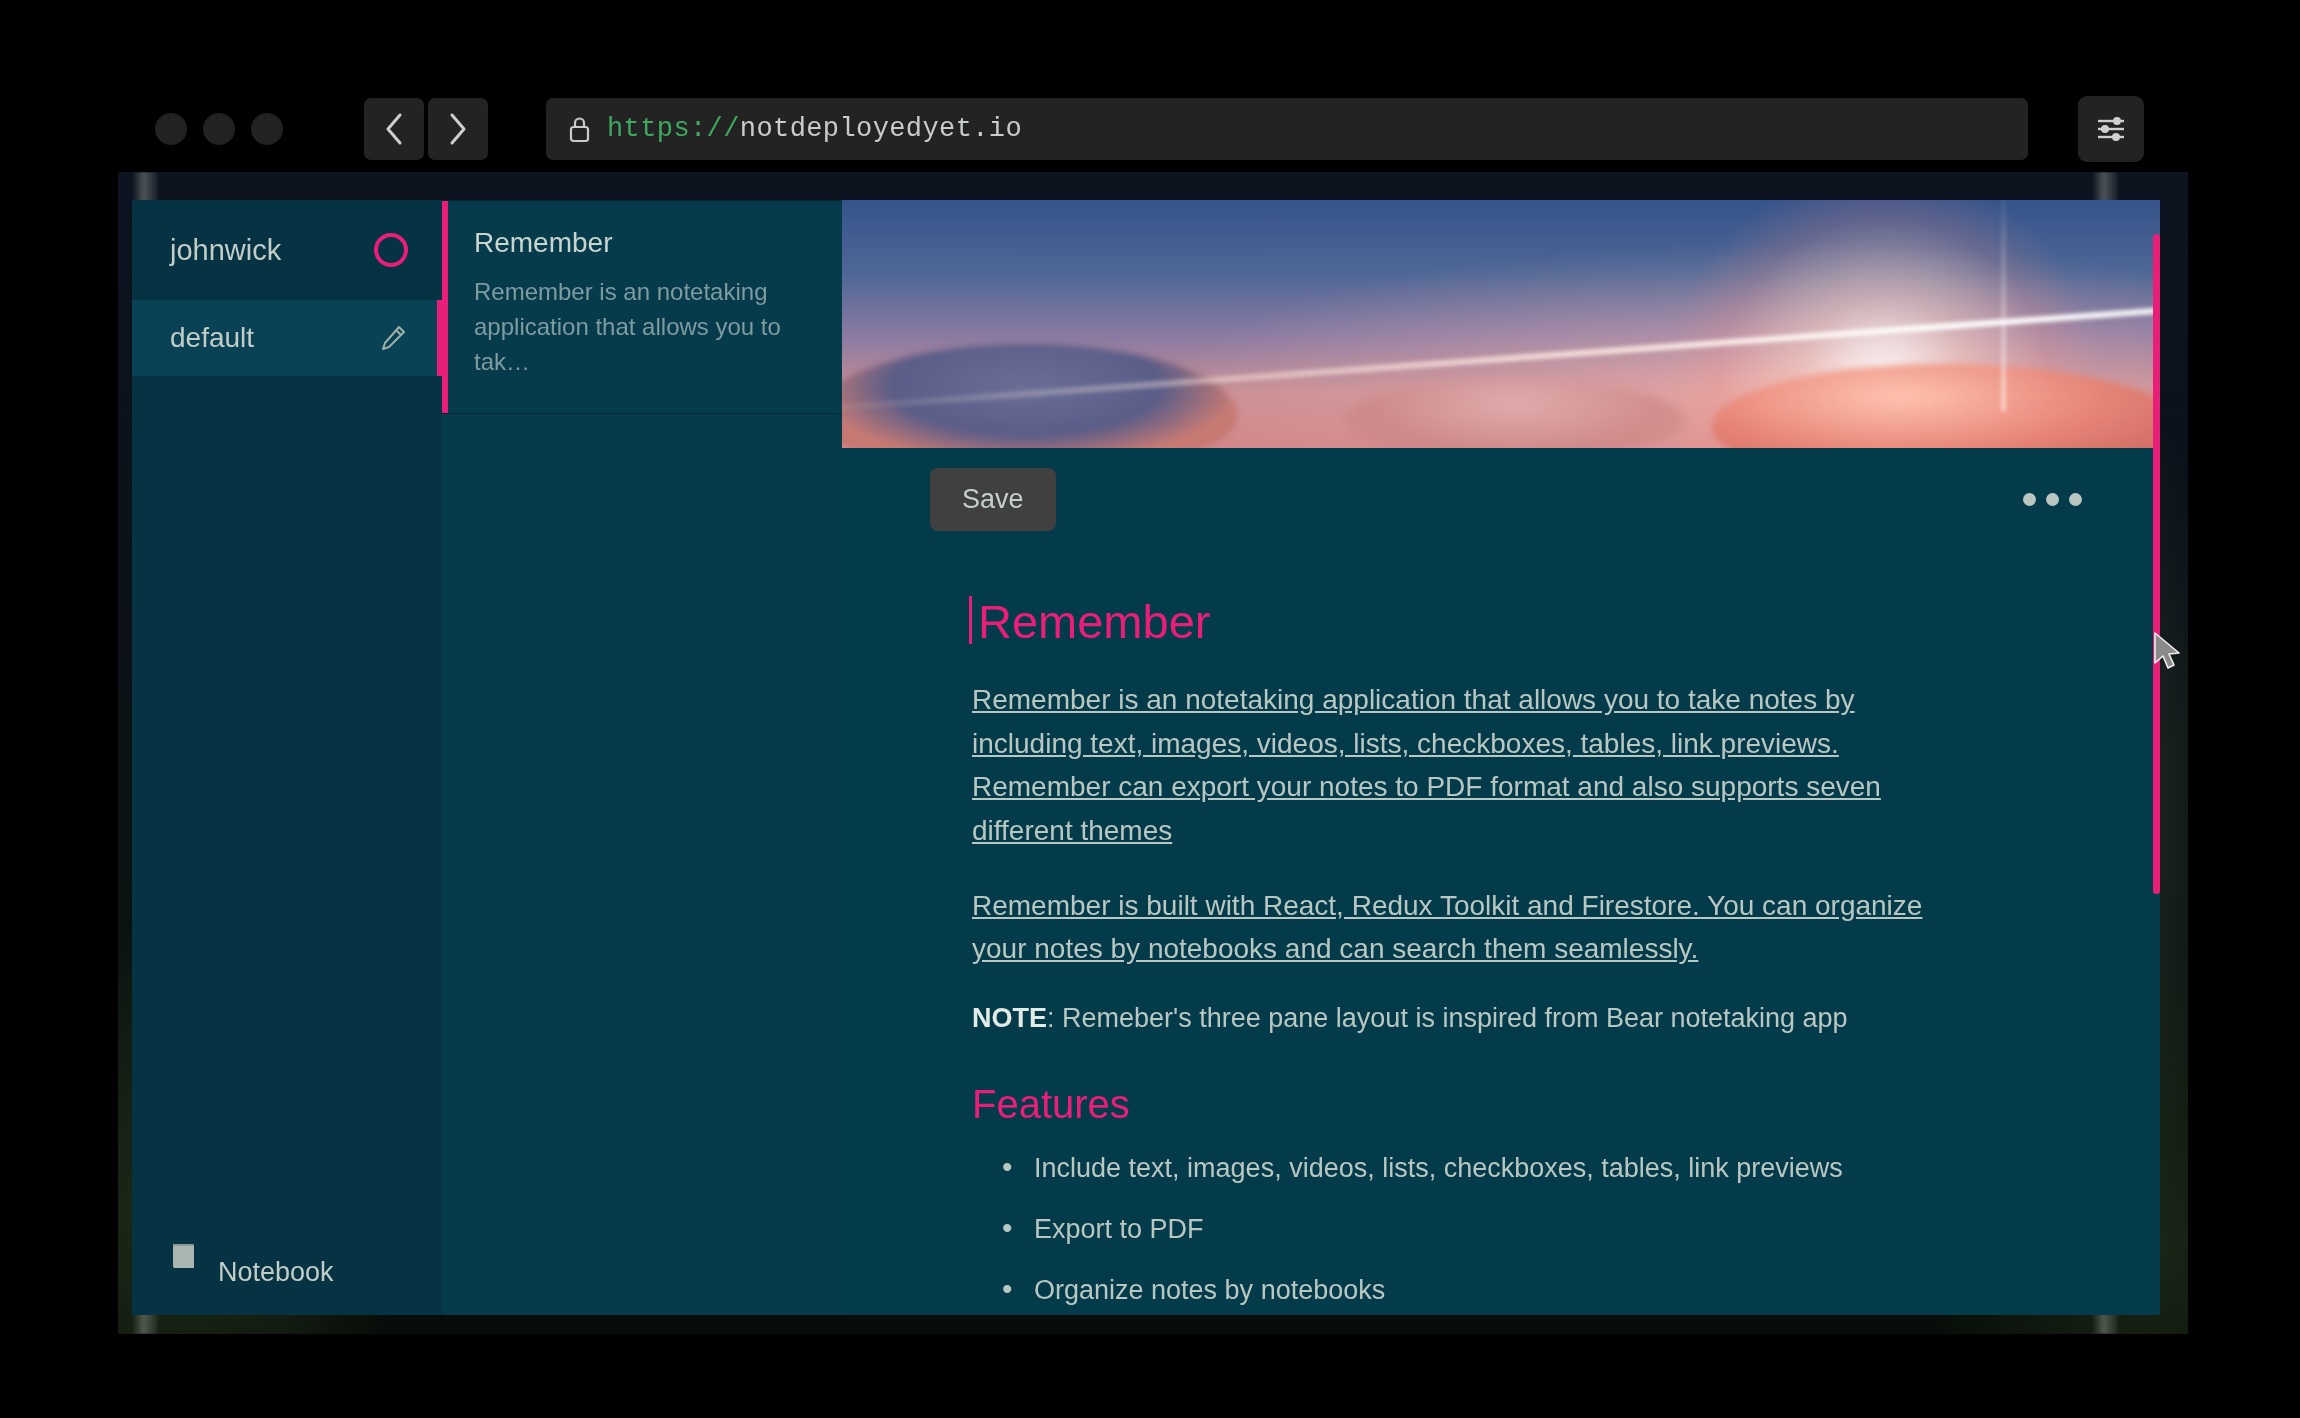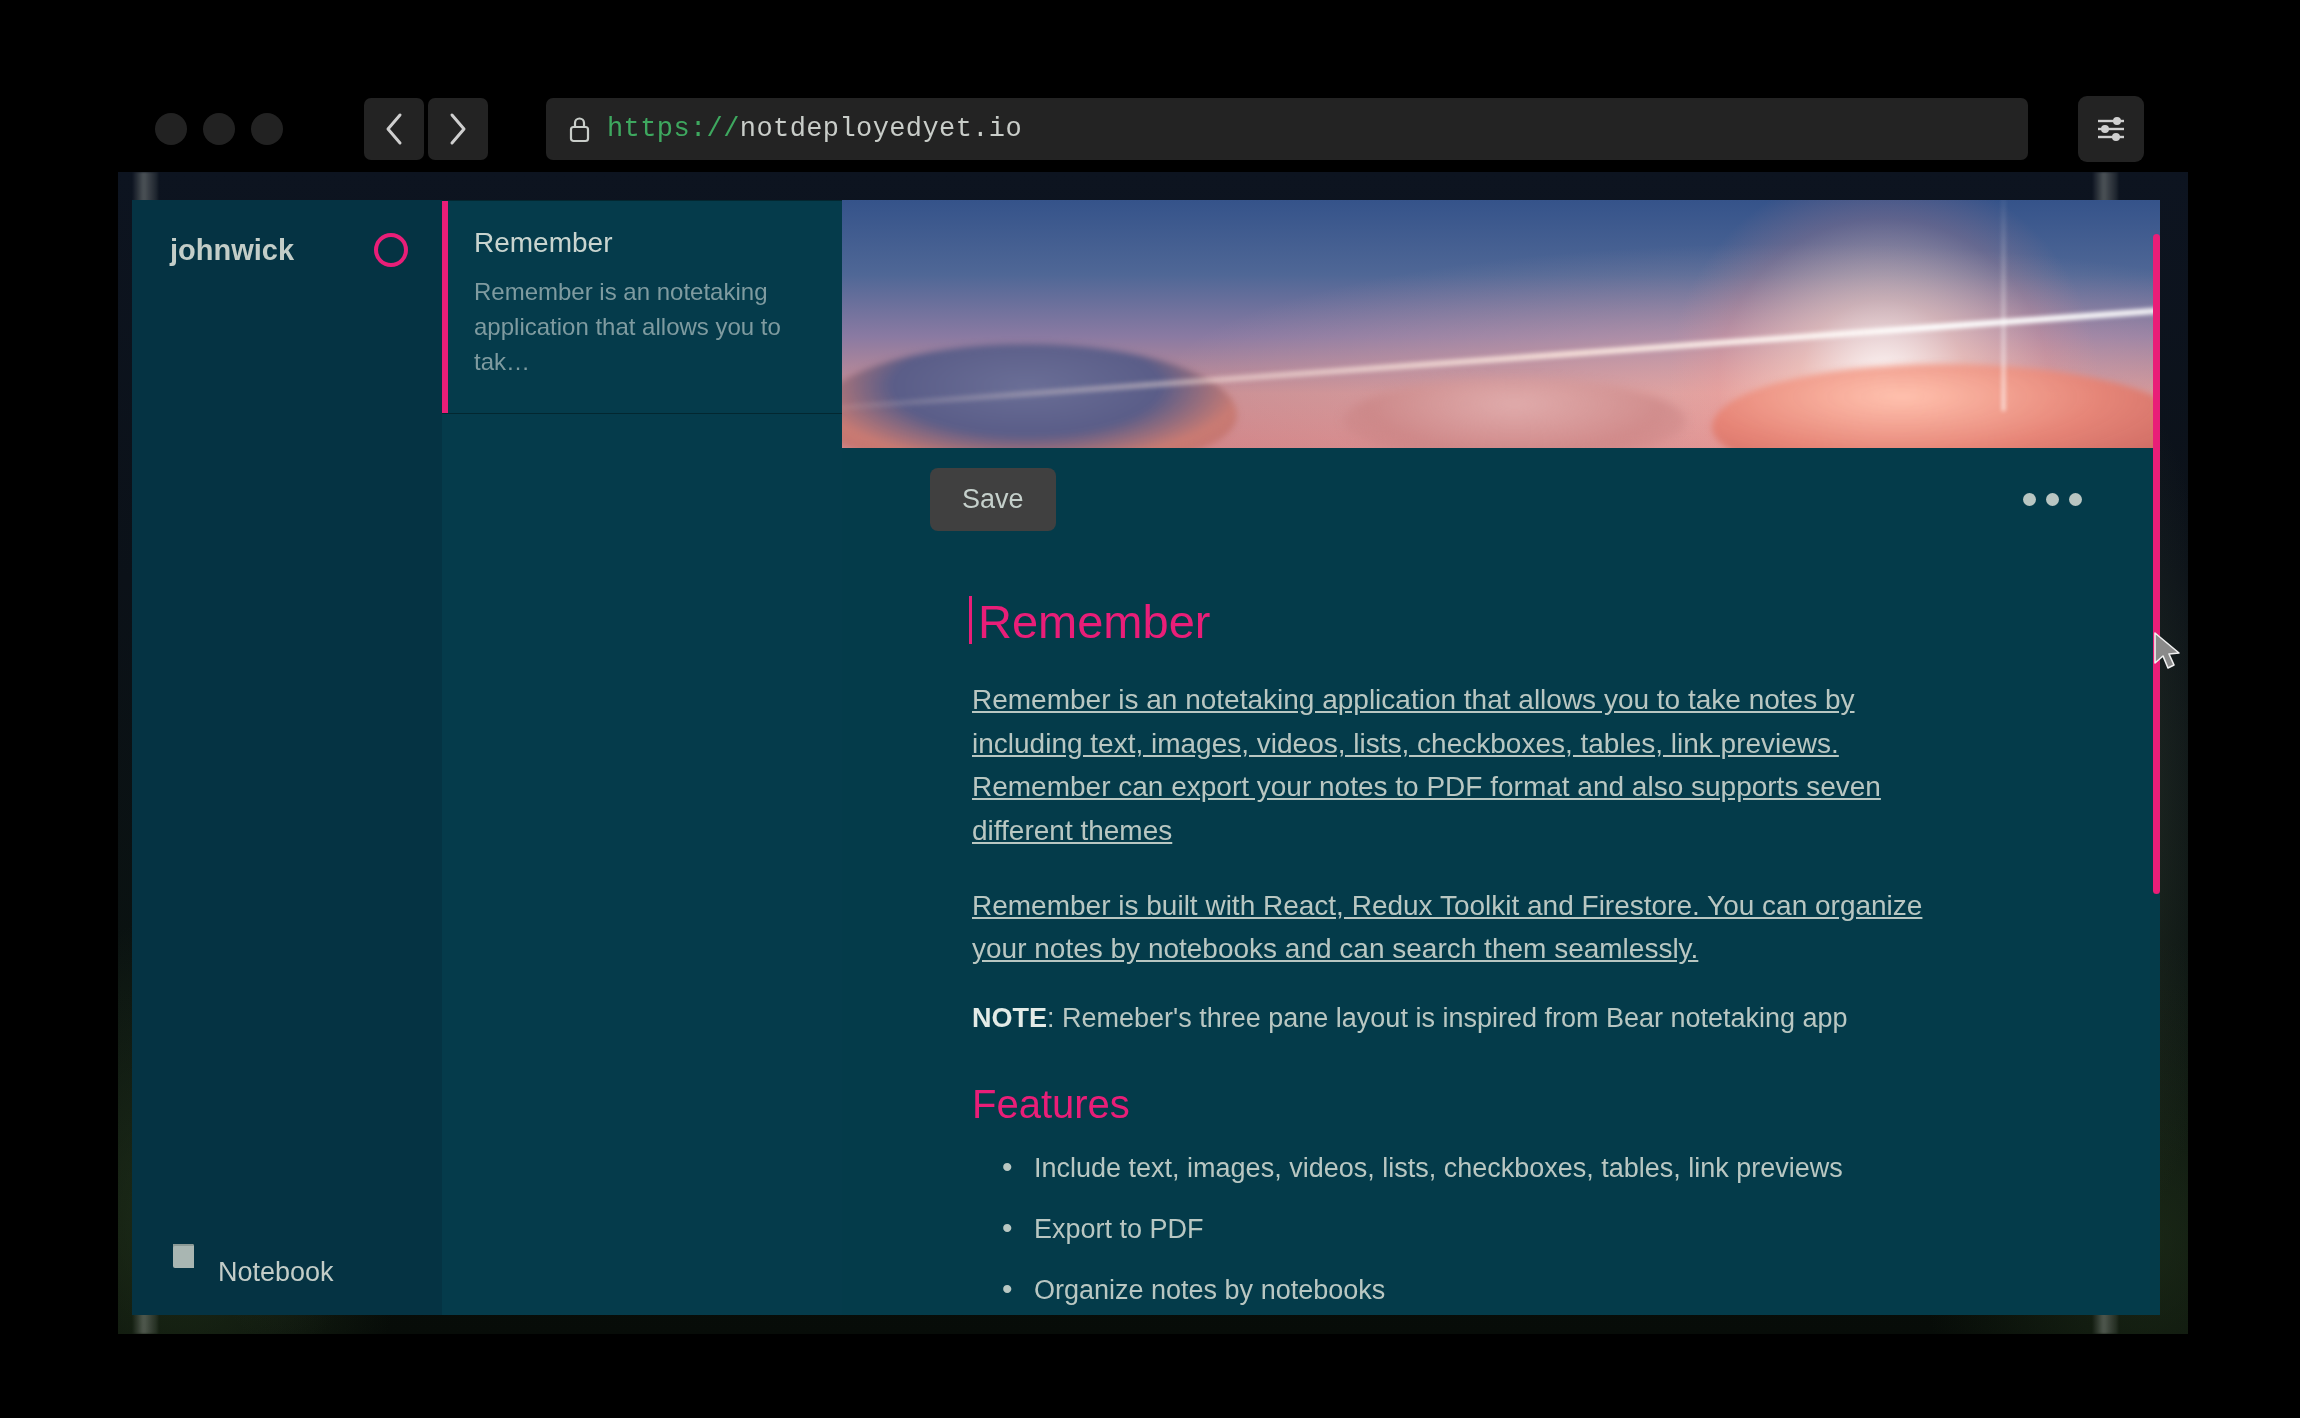--- a/index.html
+++ b/index.html
@@ -70,21 +70,21 @@
 
   
   .sidebar {
     width:310px; background:#053343; display:flex; flex-direction:column;
     flex:0 0 310px; position:relative;
   }
   .userrow {
     height:100px; display:flex; align-items:center; padding:0 34px 0 38px;
     justify-content:space-between;
   }
-  .username { font-size:29px; color:#c3cdc8;font-weight:bold; }
+  .username { font-size:29px; color:#c3cdc8; }
   .avatar {
     width:34px; height:34px; border-radius:50%;
     border:4px solid #e91e78; box-sizing:border-box;
   }
   .nbrow {
     height:76px; display:flex; align-items:center; justify-content:space-between;
     padding:0 34px 0 38px; background:#0a4255; position:relative;
   }
   .nbrow.sel::after {
     content:""; position:absolute; right:0; top:0; bottom:0; width:5px; background:#e91e78;
@@ -259,20 +259,27 @@
 </div>
 
 <div class="app">
 
   <div class="sidebar">
     <div class="userrow">
       <span class="username">johnwick</span>
       <span class="avatar"></span>
     </div>
 
+    <div class="nbrow sel">
+      <span class="nbname">default</span>
+      <svg width="30" height="30" viewBox="0 0 30 30">
+        <path d="M21 4 L26 9 L11 24 L5 26 L7 20 Z" stroke="#9fb0ac" stroke-width="2" fill="none" stroke-linejoin="round"></path>
+        <line x1="18" y1="7" x2="23" y2="12" stroke="#9fb0ac" stroke-width="2"></line>
+      </svg>
+    </div>
 
     <div class="sidebar-spacer"></div>
 
     <div class="nbfooter">
       <svg width="28" height="30" viewBox="0 0 28 30">
         <path d="M3 4 H22 a2 2 0 0 1 2 2 V28 H5 a2 2 0 0 1-2-2 Z" fill="#a9b6b2"></path>
         <path d="M3 4 H22 a2 2 0 0 1 2 2 H5 a2 2 0 0 0-2 2 Z" fill="#8c9a96"></path>
       </svg>
       <span class="lbl">Notebook</span>
     </div>

